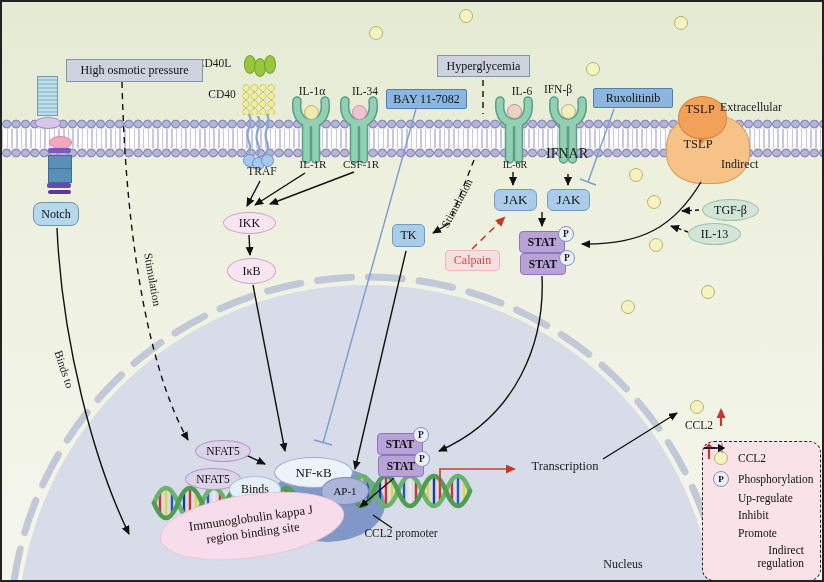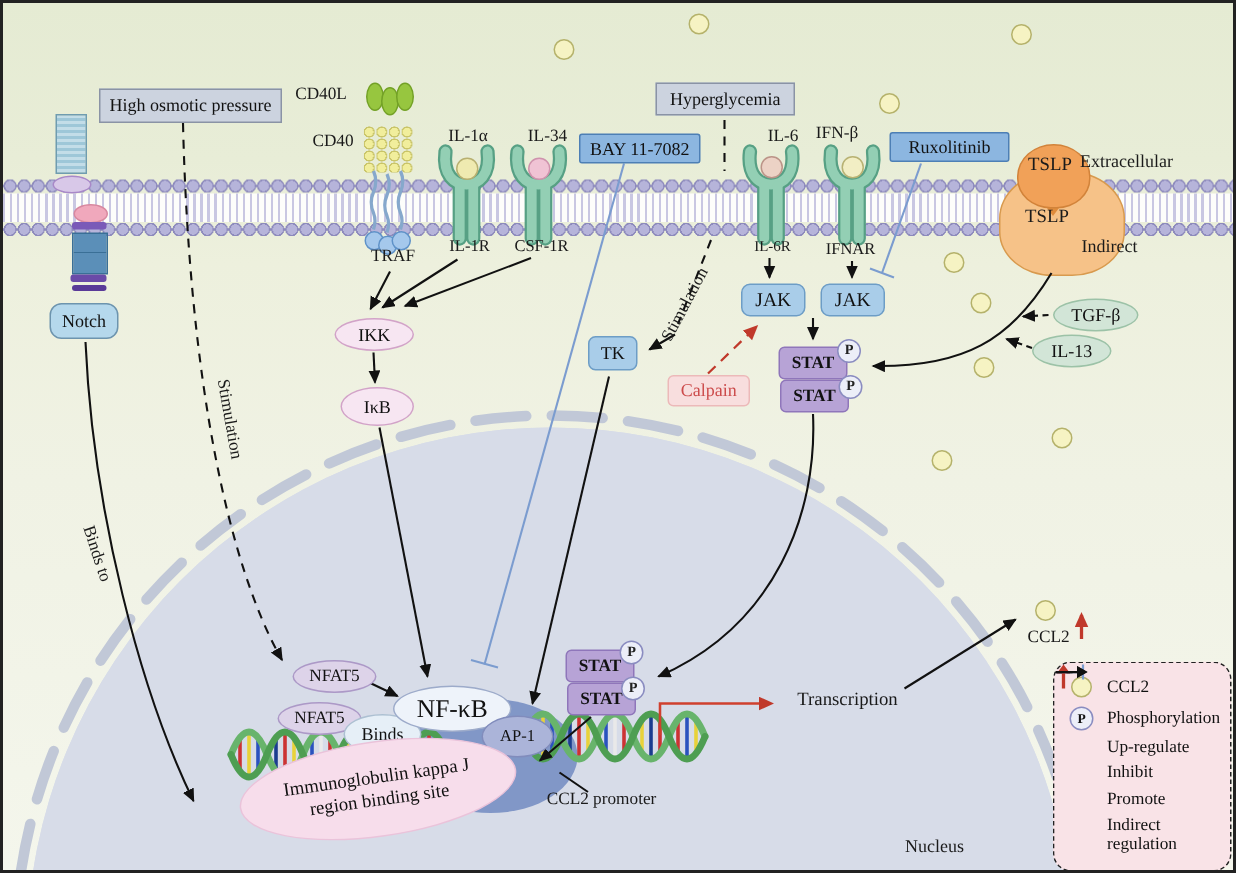--- a/index.html
+++ b/index.html
@@ -213,31 +213,31 @@
   <div class="lbl" style="left:502px;top:83px;width:36px">IL-6</div>
   <div class="lbl" style="left:536px;top:81px;width:40px">IFN-β</div>
   <div class="lbl" style="left:676px;top:101px;width:44px;font-size:12.5px;z-index:6">TSLP</div>
   <div class="lbl" style="left:718px;top:99px;width:82px;font-size:12px;text-align:left">Extracellular</div>
   <div class="lbl" style="left:671px;top:136px;width:50px;font-size:12.5px">TSLP</div>
   <div class="lbl" style="left:719px;top:156px;width:72px;font-size:12px;text-align:left">Indirect</div>
   <div class="lbl" style="left:238px;top:163px;width:44px">TRAF</div>
   <div class="lbl" style="left:291px;top:156px;width:40px;font-size:11px">IL-1R</div>
   <div class="lbl" style="left:334px;top:156px;width:50px;font-size:11px">CSF-1R</div>
   <div class="lbl" style="left:492px;top:157px;width:42px;font-size:10px">IL-6R</div>
-  <div class="lbl" style="left:541px;top:158px;width:48px;font-size:11px">IFNAR</div>
+  <div class="lbl" style="left:541px;top:144px;width:48px;font-size:14px">IFNAR</div>
   <div class="lbl" style="left:594px;top:556px;width:54px;font-size:12px">Nucleus</div>
   <div class="lbl" style="left:523px;top:458px;width:80px;font-size:12.5px">Transcription</div>
   <div class="lbl" style="left:678px;top:417px;width:38px">CCL2</div>
   <div class="lbl" style="left:356px;top:525px;width:86px">CCL2 promoter</div>
 
   <div class="rot" style="left:152px;top:250px;transform:rotate(80deg)">Stimulation</div>
   <div class="rot" style="left:437px;top:222px;transform:rotate(-62deg)">Stimulation</div>
   <div class="rot" style="left:62px;top:347px;transform:rotate(72deg)">Binds to</div>
 
-  <div class="box gray-box" style="left:64px;top:57px;width:122px;height:23px">High osmotic pressure</div>
+  <div class="box gray-box" style="left:64px;top:57px;width:137px;height:23px">High osmotic pressure</div>
   <div class="box gray-box" style="left:435px;top:53px;width:93px;height:22px">Hyperglycemia</div>
   <div class="box blue-box" style="left:384px;top:87px;width:81px;height:20px">BAY 11-7082</div>
   <div class="box blue-box" style="left:591px;top:86px;width:80px;height:20px">Ruxolitinib</div>
   <div class="box" style="left:31px;top:200px;width:46px;height:24px;background:#b5d8ec;border:1.5px solid #6d94ae;border-radius:8px">Notch</div>
   <div class="box" style="left:390px;top:222px;width:33px;height:23px;background:#a9cde9;border:1px solid #6d9dc6;border-radius:5px">TK</div>
   <div class="box" style="left:492px;top:187px;width:43px;height:22px;background:#a9cde9;border:1px solid #6d9dc6;border-radius:6px;font-size:13px">JAK</div>
   <div class="box" style="left:545px;top:187px;width:43px;height:22px;background:#a9cde9;border:1px solid #6d9dc6;border-radius:6px;font-size:13px">JAK</div>
   <div class="box" style="left:443px;top:248px;width:55px;height:21px;background:#f8dede;border:1px solid #ecb9b9;border-radius:4px;color:#cc4b4b">Calpain</div>
 
   <div class="stat" style="left:517px;top:229px">STAT</div>
@@ -247,21 +247,21 @@
   <div class="stat" style="left:375px;top:431px">STAT</div>
   <div class="stat" style="left:376px;top:453px">STAT</div>
   <div class="pbadge" style="left:411px;top:425px">P</div>
   <div class="pbadge" style="left:412px;top:449px">P</div>
 
   <div class="oval" style="left:221px;top:210px;width:53px;height:22px;background:#f7e6f2;border:1px solid #d2a3c8;font-size:12px">IKK</div>
   <div class="oval" style="left:225px;top:256px;width:49px;height:26px;background:#f7e6f2;border:1px solid #d2a3c8;font-size:12px">IκB</div>
   <div class="oval" style="left:193px;top:438px;width:56px;height:22px;background:#ddd3e9;border:1px solid #ac99c7">NFAT5</div>
   <div class="oval" style="left:183px;top:466px;width:56px;height:22px;background:#ddd3e9;border:1px solid #ac99c7">NFAT5</div>
   <div class="oval" style="left:227px;top:474px;width:52px;height:27px;background:#e6eff7;border:1px solid #adc0d2;font-size:12px">Binds</div>
-  <div class="oval" style="left:260px;top:455px;width:79px;height:31px;background:#eef3fa;border:1px solid #9dabca;font-size:17px">NF-κB</div>
+  <div class="oval" style="left:272px;top:455px;width:79px;height:31px;background:#eef3fa;border:1px solid #9dabca;font-size:13px">NF-κB</div>
   <div class="oval" style="left:319px;top:475px;width:48px;height:28px;background:#abb4d9;border:1px solid #818cbc;font-size:11px">AP-1</div>
   <div class="oval" style="left:157px;top:492px;width:186px;height:64px;background:#f7ddeb;border:1px solid #eac3da;transform:rotate(-8deg);font-size:12.5px;white-space:normal;text-align:center;line-height:1.2;padding:0 14px">Immunoglobulin kappa J region binding site</div>
   <div class="oval" style="left:700px;top:197px;width:57px;height:22px;background:#d2e5d7;border:1px solid #9cc2a7;font-size:12px">TGF-β</div>
   <div class="oval" style="left:686px;top:221px;width:53px;height:22px;background:#d2e5d7;border:1px solid #9cc2a7;font-size:12px">IL-13</div>
 
   <div id="legend">
     <div class="lrow">
       <span class="licon">
           <span style="width:12px;height:12px;border-radius:50%;background:#f6f3c3;border:1.3px solid #b5b26b;display:inline-block"></span>
         </span>
@@ -300,17 +300,17 @@
         </span>
       <span>Promote</span>
     </div>
     <div class="lrow">
       <span class="licon">
           <svg width="24" height="12">
             <line x1="1" y1="6" x2="16" y2="6" stroke="#111" stroke-width="1.5" stroke-dasharray="4 3"></line>
             <path d="M15,2 L22,6 L15,10 Z" fill="#111"></path>
           </svg>
         </span>
-      <span style="white-space:normal;width:66px;text-align:left;line-height:1.15">Indirect regulation</span>
+      <span style="white-space:normal;width:66px;text-align:right;line-height:1.15">Indirect regulation</span>
     </div>
   </div>
 
 </div>
 
 </body></html>

